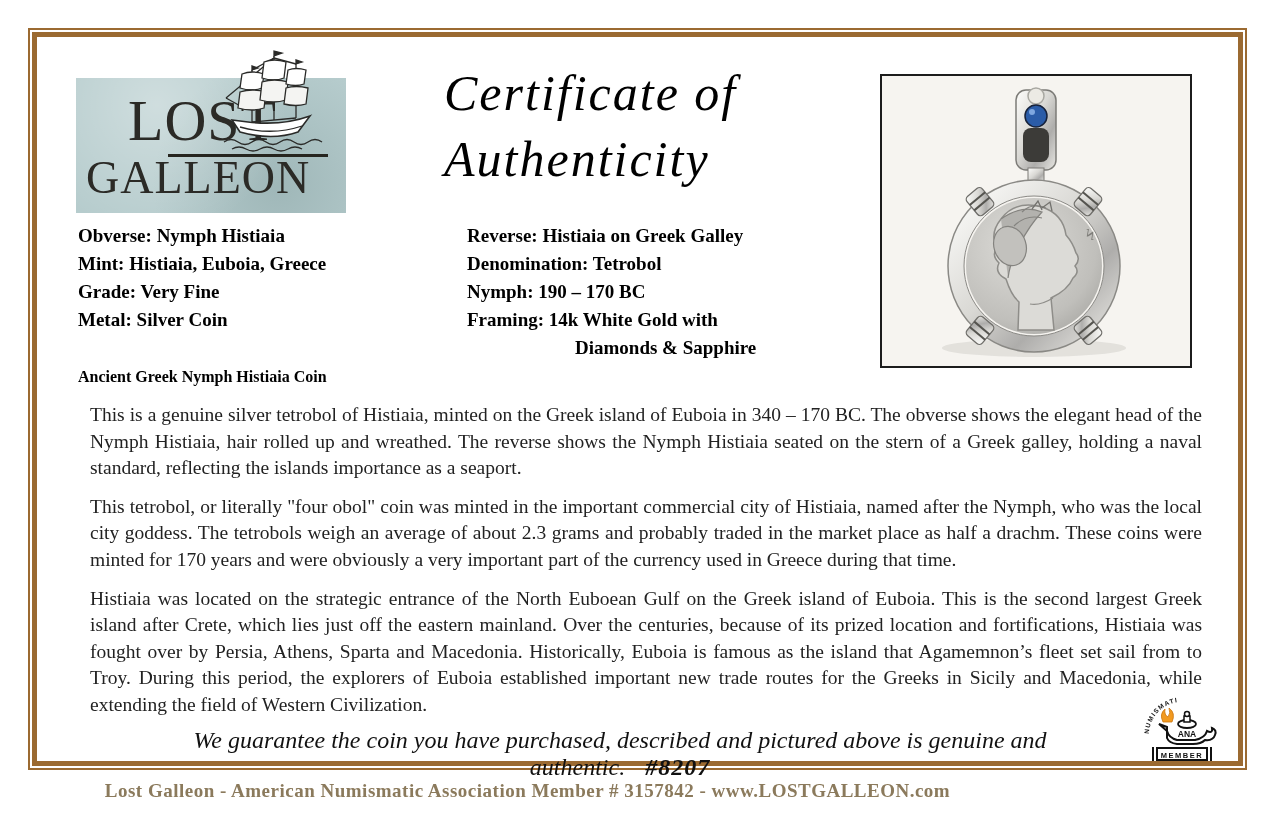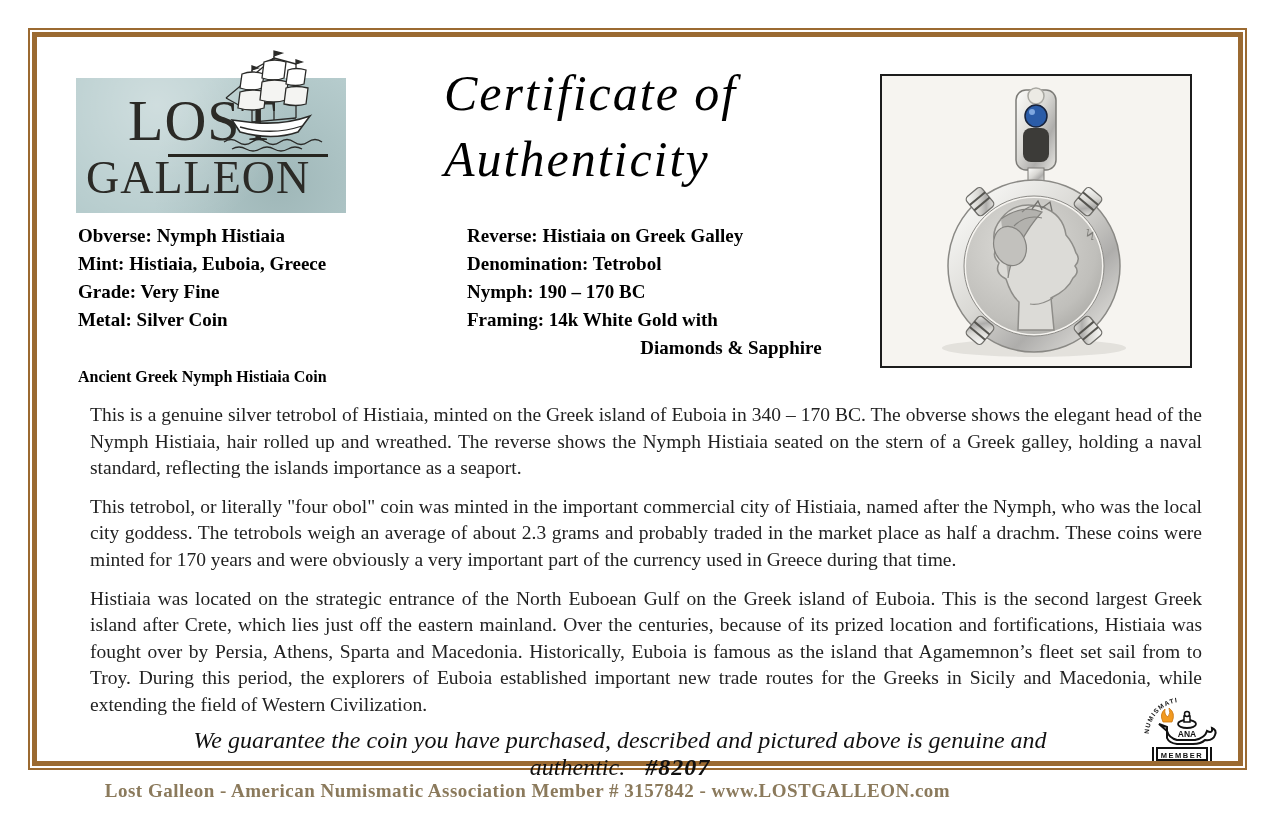--- a/index.html
+++ b/index.html
@@ -26,21 +26,21 @@
   .title{left:444px;top:60px;width:430px;font-style:italic;font-size:50px;line-height:66px;
          letter-spacing:2px;color:#000;}
 
   
   .photo{left:880px;top:74px;width:312px;height:294px;border:2px solid #1c1c1c;background:#f6f4f0;box-sizing:border-box;}
 
   
   .details{font-weight:bold;font-size:19px;line-height:28px;color:#000;}
   .det-left{left:78px;top:222px;width:370px;}
   .det-right{left:455px;top:222px;width:420px;margin-left:12px;}
-  .det-indent{padding-left:108px;text-align:center;}
+  .det-indent{padding-left:108px;}
 
   
   .body-text{left:78px;top:363px;width:1136px;}
   .body-text h3{margin:0;font-size:16px;line-height:27px;color:#000;}
   .body-text p{margin:12px;font-size:19.5px;line-height:26.6px;text-align:justify;color:#222;}
 
   
   .guarantee{left:110px;top:727px;width:1020px;text-align:center;font-style:italic;font-size:24px;color:#111;}
   .guarantee .num{font-weight:bold;margin-left:20px;letter-spacing:1px;}
 

